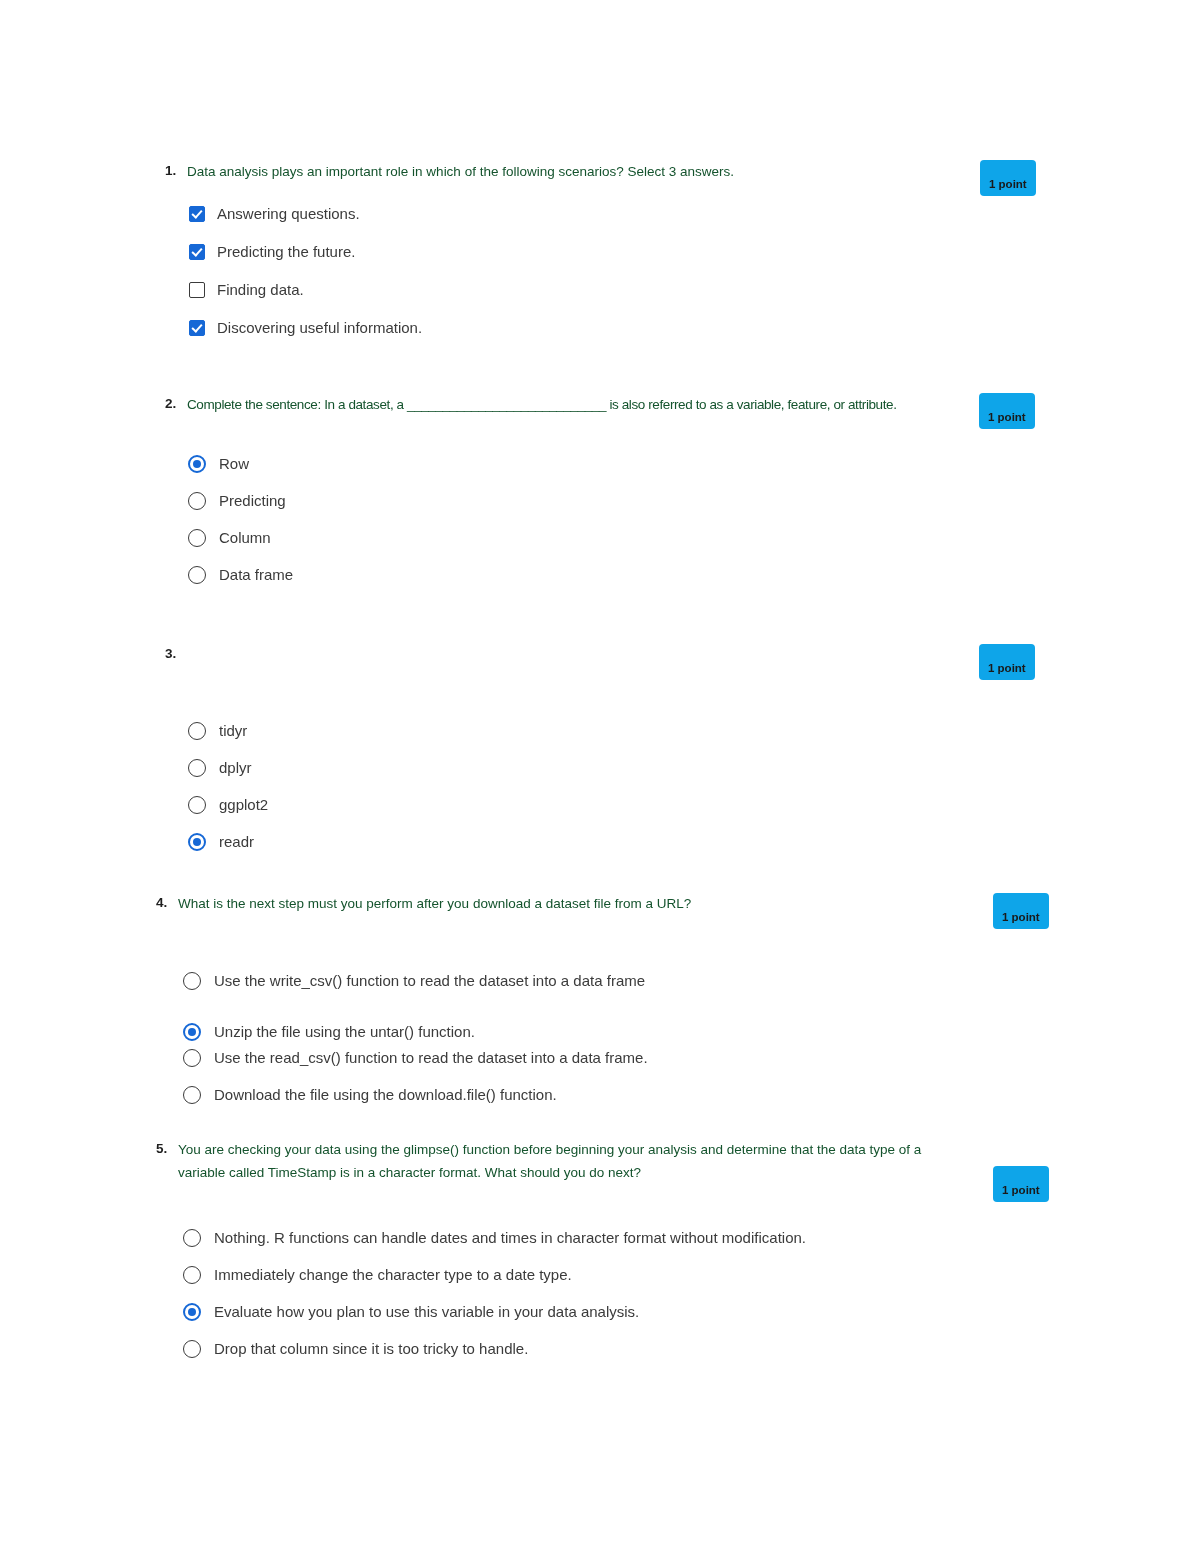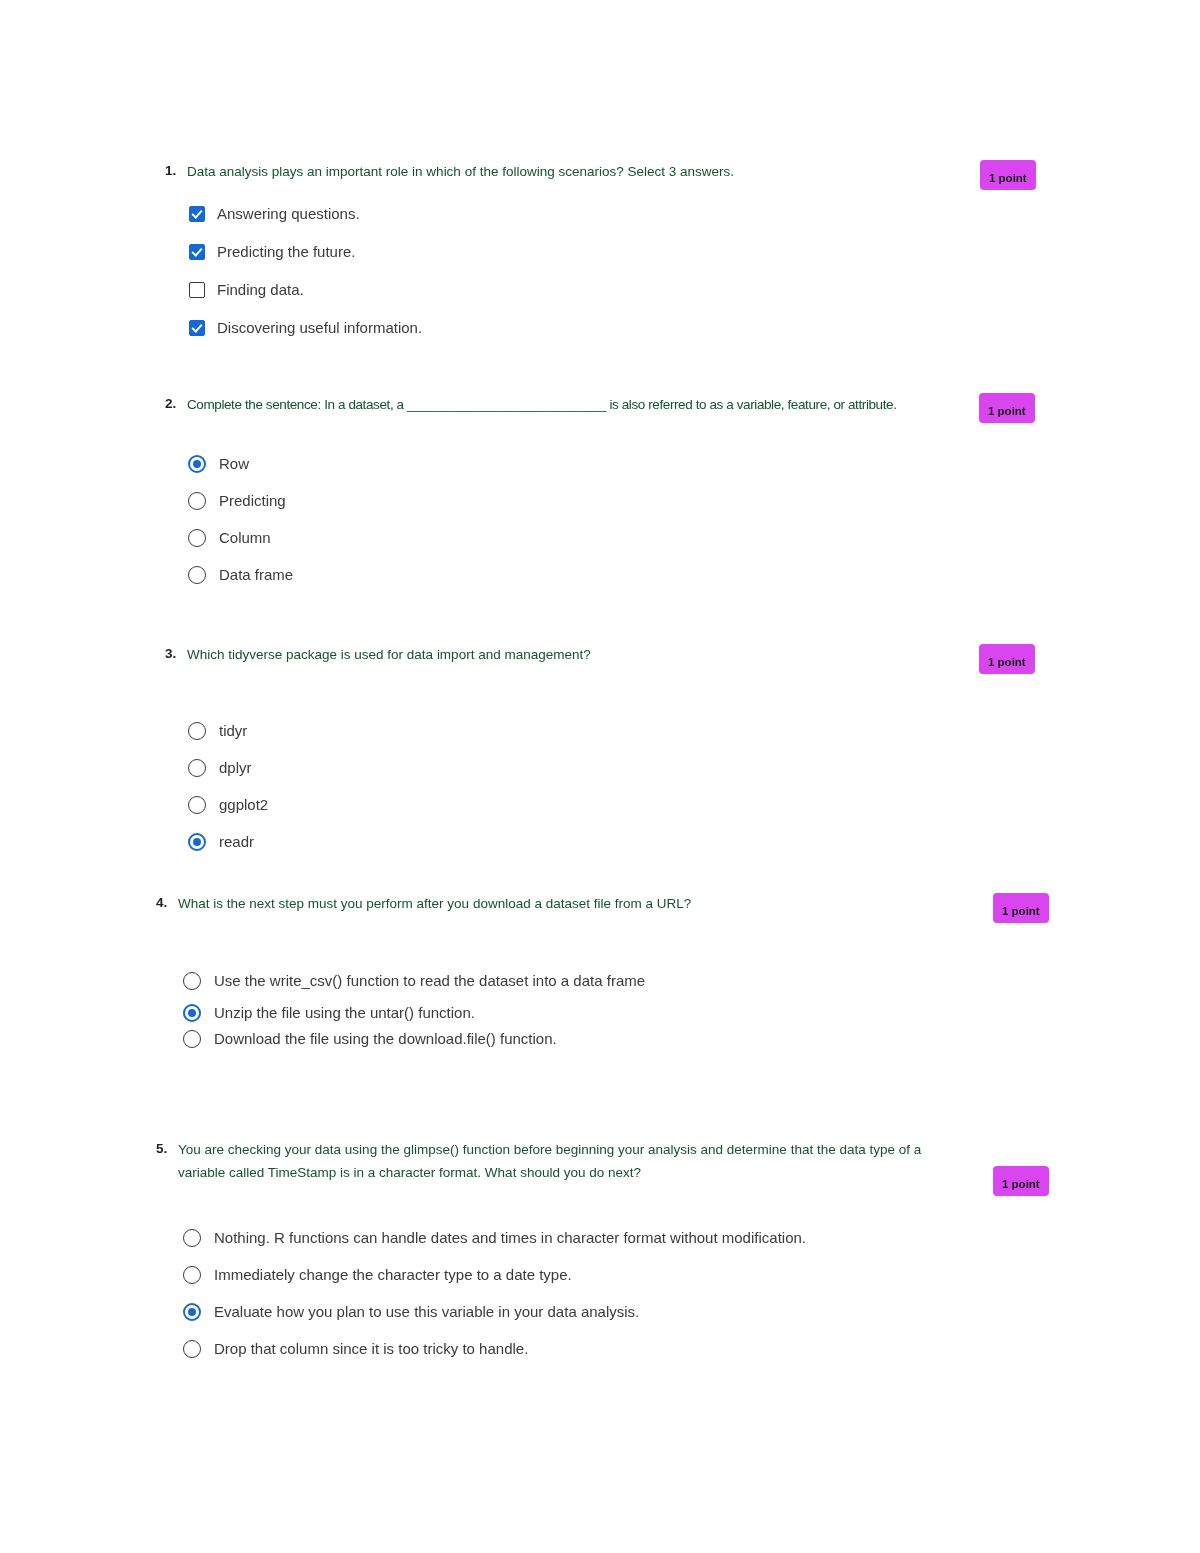--- a/index.html
+++ b/index.html
@@ -47,26 +47,26 @@
 
   .q-text {
     font-size: 13.5px;
     line-height: 23px;
     color: #14532d;
     font-weight: 400;
   }
 
   .points-badge {
     position: absolute;
-    background: #d946ef;
+    background: #0ea5e9;
     color: #1a1a1a;
     font-size: 11.5px;
     font-weight: bold;
     border-radius: 4px;
-    padding: 12px 9px 5px 9px;
+    padding: 18px 9px 5px 9px;
     line-height: 13px;
     white-space: nowrap;
   }
 
   .options {
     position: absolute;
   }
 
   .option {
     display: flex;
@@ -198,21 +198,20 @@
     </div>
     <div class="option">
       <span class="radio off"></span>
       <span class="opt-label">Data frame</span>
     </div>
   </div>
 
   <div class="question" style="left:165px; top:643px; width:820px;">
     <div class="q-head">
       <div class="q-num">3.</div>
-      <div class="q-text">Which tidyverse package is used for data import and management?</div>
     </div>
   </div>
   <div class="points-badge" style="left:979px; top:644px;">1 point</div>
 
   <div class="options" style="left:188px; top:721px;">
     <div class="option" style="margin-bottom:17px;">
       <span class="radio off"></span>
       <span class="opt-label">tidyr</span>
     </div>
     <div class="option" style="margin-bottom:17px;">
@@ -231,27 +230,31 @@
 
   <div class="question" style="left:156px; top:892px; width:830px;">
     <div class="q-head">
       <div class="q-num">4.</div>
       <div class="q-text">What is the next step must you perform after you download a dataset file from a URL?</div>
     </div>
   </div>
   <div class="points-badge" style="left:993px; top:893px;">1 point</div>
 
   <div class="options" style="left:183px; top:971px;">
-    <div class="option" style="margin-bottom:12px;">
+    <div class="option" style="margin-bottom:31px;">
       <span class="radio off"></span>
       <span class="opt-label">Use the write_csv() function to read the dataset into a data frame</span>
     </div>
     <div class="option" style="margin-bottom:6px;">
       <span class="radio on"></span>
       <span class="opt-label">Unzip the file using the untar() function.</span>
+    </div>
+    <div class="option" style="margin-bottom:17px;">
+      <span class="radio off"></span>
+      <span class="opt-label">Use the read_csv() function to read the dataset into a data frame.</span>
     </div>
     <div class="option">
       <span class="radio off"></span>
       <span class="opt-label">Download the file using the download.file() function.</span>
     </div>
   </div>
 
   <div class="question" style="left:156px; top:1138px; width:790px;">
     <div class="q-head">
       <div class="q-num">5.</div>

